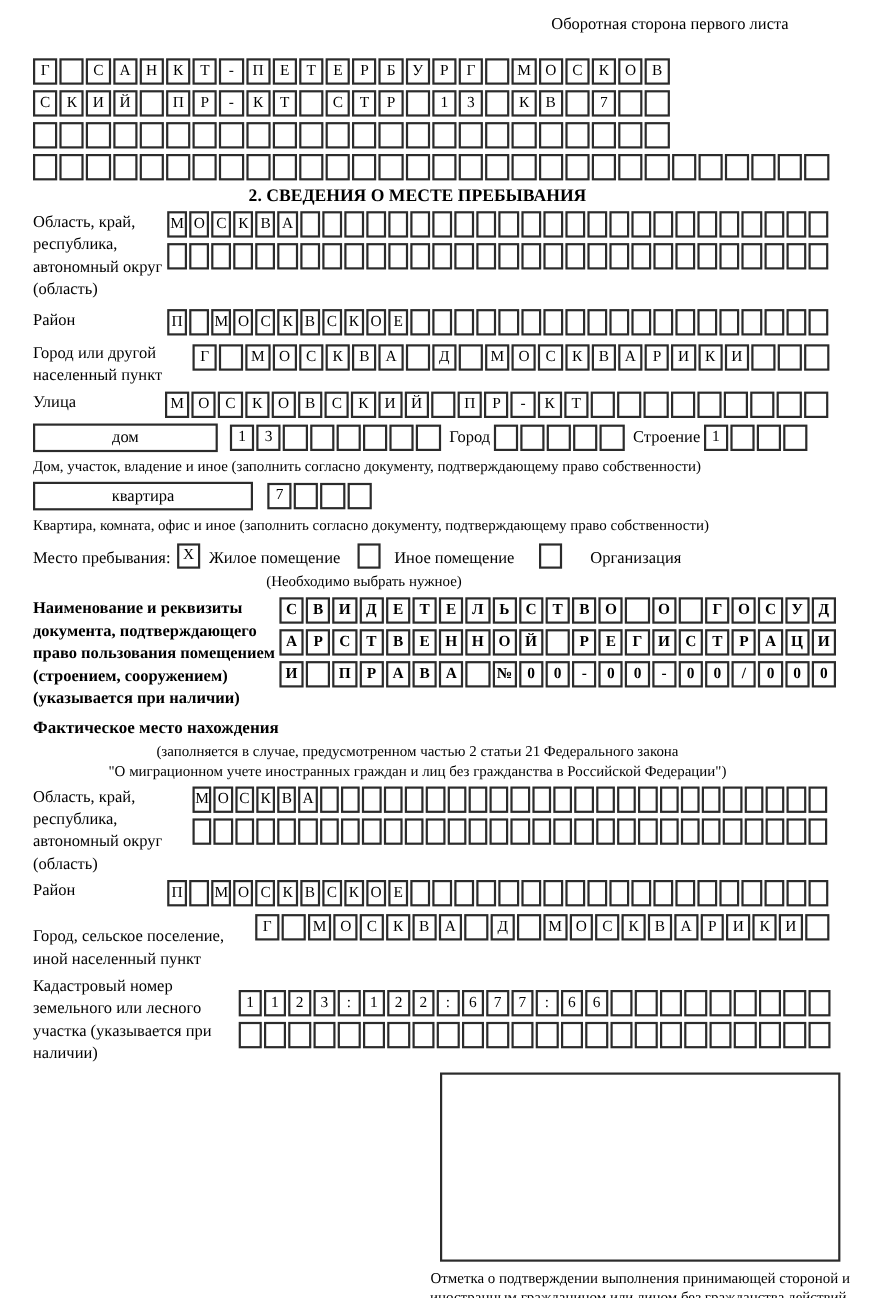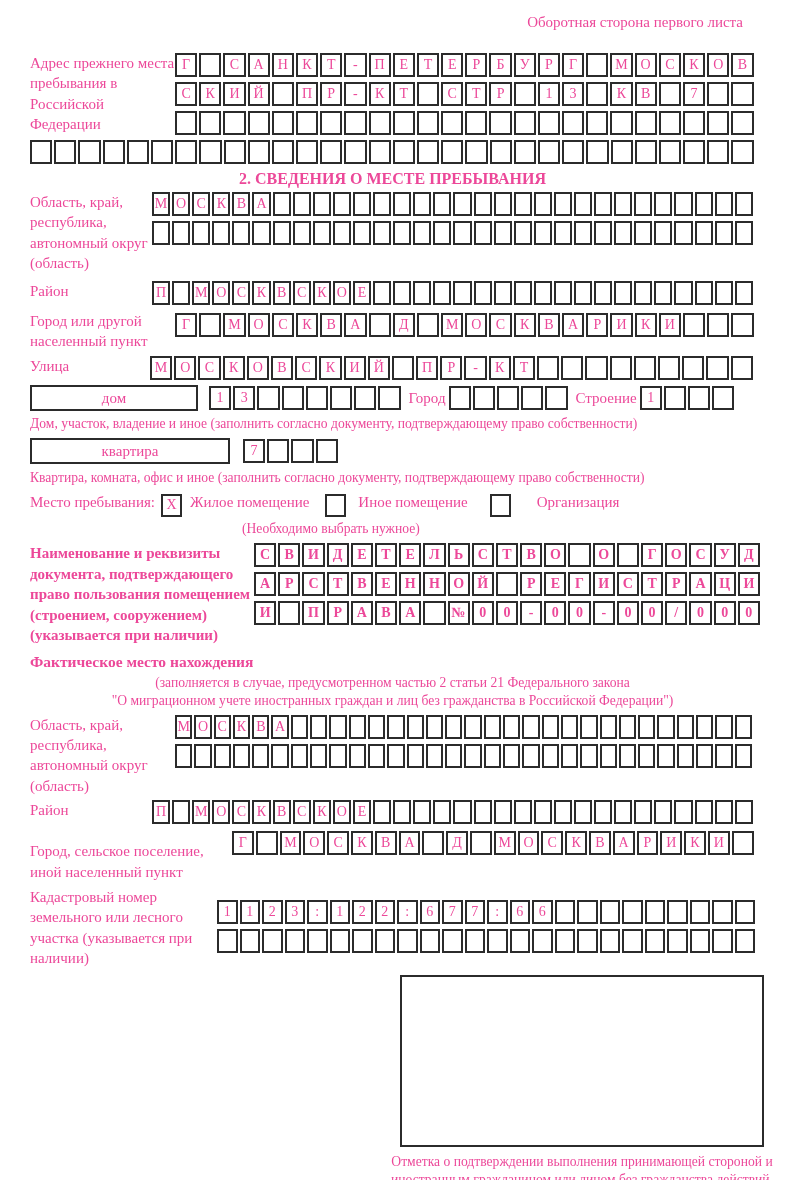--- a/index.html
+++ b/index.html
@@ -1,25 +1,25 @@
 <!DOCTYPE html>
 <html><head>
 <meta charset="utf-8">
 <style>
   html,body{margin:0;padding:0;background:#ffffff;}
   .page{
     position:relative;
     width:800px;height:1180px;
     margin:0 auto;
     background:#ffffff;
-    color:#ec4899;
+    color:#000000;
     font-family:"Liberation Serif", serif;
     overflow:hidden;
     box-sizing:border-box;
-    padding:14px 45px 0 30px;
+    padding:14px 71px 0 30px;
   }
   .hdr-note{ text-align:right; font-size:15px; margin-right:12px;}
   .row{display:flex; align-items:flex-start;}
   .lbl{font-size:15px; line-height:1.36; flex:none;}
   .cells{display:flex; gap:2px; flex:none;}
   .cells-col{display:flex; flex-direction:column; gap:5px; flex:none;}
   .cell{
     box-sizing:border-box; flex:none;
     width:var(--cw,22.2px); height:24px;
     border:2px solid #2b2b2b;
@@ -33,34 +33,33 @@
   .widebox{
     box-sizing:border-box; border:2px solid #2b2b2b; height:26px;
     display:flex; align-items:center; justify-content:center;
     font-size:15px; flex:none;
   }
   .chk{
     box-sizing:border-box; width:21px; height:23px; border:2px solid #2b2b2b;
     display:inline-flex; align-items:center; justify-content:center;
     font-size:14px; flex:none;
   }
-  .stay-row{display:flex; align-items:flex-start; font-size:15px; margin-top:7px;}
+  .stay-row{display:flex; align-items:flex-end; font-size:15px; margin-top:7px;}
   .stamp-box{width:360px; height:168px; border:2px solid #2b2b2b; margin-left:370px; margin-top:6px;}
   .stamp-caption{width:400px; margin-left:352px; text-align:center; font-size:13.6px; line-height:1.33; margin-top:6px;}
   .inline-lbl{font-size:15px; flex:none;}
 </style>
 </head>
 <body>
 
 <div class="page">
 
   <div class="hdr-note">Оборотная сторона первого листа</div>
 
   <div class="row" style="margin-top:22px;">
-    <div class="lbl" style="width:145px;">Адрес прежнего места пребывания в Российской Федерации</div>
     <div class="cells-col">
       <div class="cells" style="--cw:22.2px">
           <span class="cell">Г</span>
           <span class="cell"></span>
           <span class="cell">С</span>
           <span class="cell">А</span>
           <span class="cell">Н</span>
           <span class="cell">К</span>
           <span class="cell">Т</span>
           <span class="cell">-</span>

